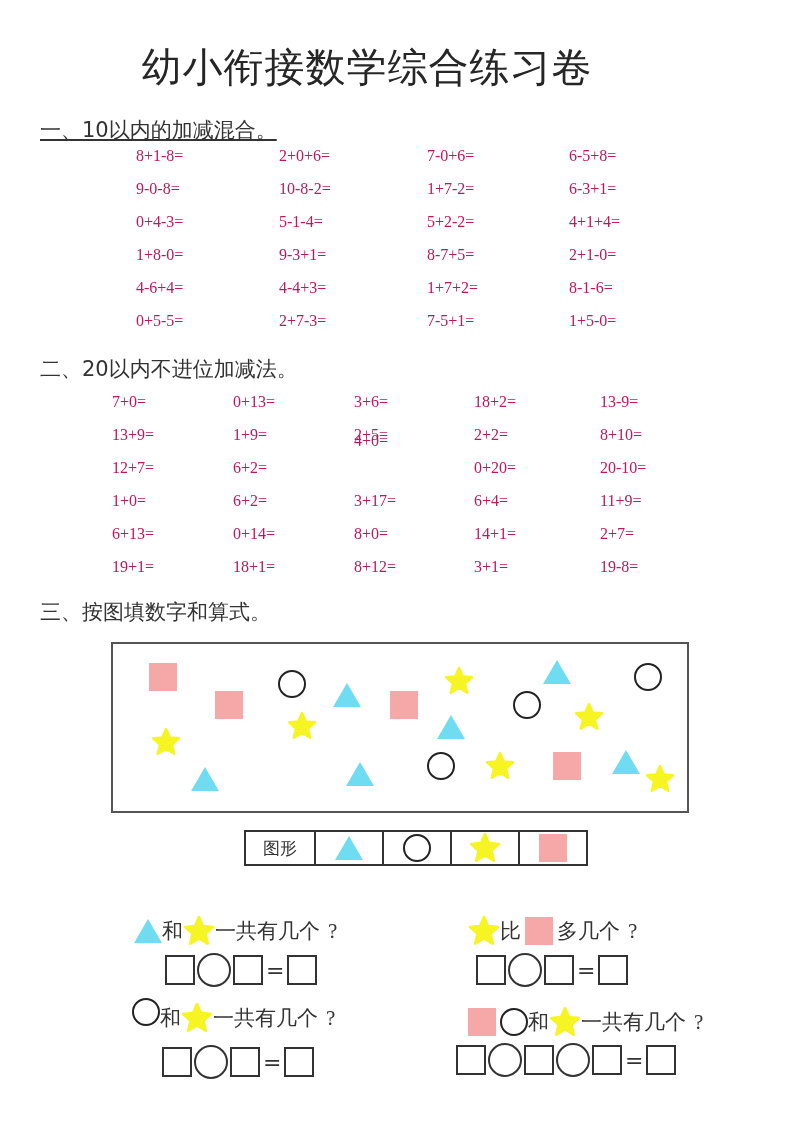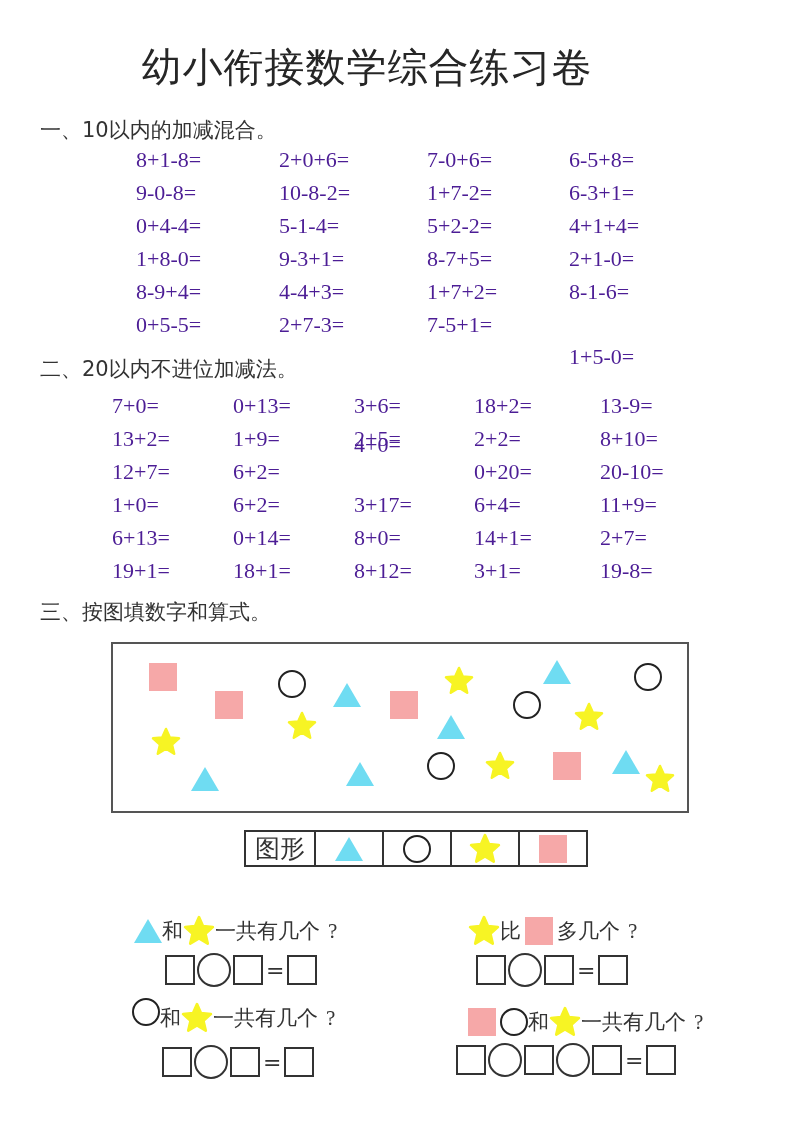--- a/index.html
+++ b/index.html
@@ -2,29 +2,29 @@
 <html><head>
 <meta charset="utf-8">
 <style>
   html,body{margin:0;padding:0;background:#fff;}
   body{width:793px;height:1122px;position:relative;overflow:hidden;
        font-family:"Liberation Serif","DejaVu Serif",serif;color:#2b2b2b;}
   .abs{position:absolute;}
   .title{left:0;width:734px;top:40px;text-align:center;font-size:40px;
          font-family:"DejaVu Sans",sans-serif;letter-spacing:1px;color:#262626;}
   .sec{font-size:21px;font-family:"DejaVu Sans",sans-serif;color:#333;}
-  .eq{font-size:22px;white-space:nowrap;color:#4c1d95;}
+  .eq{font-size:16px;white-space:nowrap;color:#be185d;}
   .frame{left:111px;top:642px;width:574px;height:167px;border:2px solid #555;}
   .sq{background:#f6a8a8;}
   .circ{border:2px solid #222;border-radius:50%;box-sizing:border-box;}
   .tri{width:0;height:0;border-left:14px solid transparent;border-right:14px solid transparent;border-bottom:24px solid #6fdcf2;}
   .star{width:30px;height:30px;}
   table.tbl{position:absolute;left:244px;top:830px;border-collapse:collapse;}
   table.tbl td{border:2px solid #333;height:30px;padding:0;text-align:center;vertical-align:middle;}
-  table.tbl td.hd{width:68px;font-family:"DejaVu Sans",sans-serif;font-size:25px;color:#333;}
+  table.tbl td.hd{width:68px;font-family:"DejaVu Sans",sans-serif;font-size:17px;color:#333;}
   table.tbl td.c{width:66px;}
   .q{font-size:21px;font-family:"DejaVu Sans",sans-serif;color:#333;white-space:nowrap;display:flex;align-items:center;}
   .q .qm{font-family:"Liberation Serif",serif;margin-left:8px;}
   .boxes{display:flex;align-items:center;}
   .bx{width:30px;height:30px;border:2px solid #333;box-sizing:border-box;}
   .bc{width:34px;height:34px;border:2px solid #333;border-radius:50%;box-sizing:border-box;margin:0 2px;}
   .eqs{font-size:22px;margin:0 3px;font-family:"DejaVu Sans",sans-serif;color:#333;}
   .ic-tri{display:inline-block;width:0;height:0;border-left:14px solid transparent;border-right:14px solid transparent;border-bottom:24px solid #6fdcf2;}
   .ic-sq{display:inline-block;width:28px;height:28px;background:#f6a8a8;}
   .ic-circ{display:inline-block;width:28px;height:28px;border:2px solid #222;border-radius:50%;box-sizing:border-box;}
@@ -36,56 +36,56 @@
 <svg width="0" height="0" style="position:absolute">
   <defs>
     <symbol id="starSym" viewBox="0 0 30 30">
       <path d="M15 2 L18.8 10.5 L28 11.3 L21 17.5 L23.2 26.8 L15 21.8 L6.8 26.8 L9 17.5 L2 11.3 L11.2 10.5 Z" fill="#f7f424" stroke="#f7f424" stroke-width="2.5" stroke-linejoin="round"></path>
     </symbol>
   </defs>
 </svg>
 
 <div class="abs title">幼小衔接数学综合练习卷</div>
 
-<div class="abs sec" style="left:40px;top:116px;">一、10以内的加减混合。</div>
+<div class="abs sec" style="left:40px;top:116px;text-decoration:underline;">一、10以内的加减混合。</div>
 <div id="s1">
     <div class="abs eq" style="left: 136px; top: 147px;">8+1-8=</div>
     <div class="abs eq" style="left: 279px; top: 147px;">2+0+6=</div>
     <div class="abs eq" style="left: 427px; top: 147px;">7-0+6=</div>
     <div class="abs eq" style="left: 569px; top: 147px;">6-5+8=</div>
     <div class="abs eq" style="left: 136px; top: 180px; text-align: center;">9-0-8=</div>
     <div class="abs eq" style="left: 279px; top: 180px;">10-8-2=</div>
     <div class="abs eq" style="left: 427px; top: 180px;">1+7-2=</div>
     <div class="abs eq" style="left: 569px; top: 180px;">6-3+1=</div>
-    <div class="abs eq" style="left: 136px; top: 213px;">0+4-4=</div>
+    <div class="abs eq" style="left: 136px; top: 213px;">0+4-3=</div>
     <div class="abs eq" style="left: 279px; top: 213px;">5-1-4=</div>
     <div class="abs eq" style="left: 427px; top: 213px;">5+2-2=</div>
     <div class="abs eq" style="left: 569px; top: 213px;">4+1+4=</div>
     <div class="abs eq" style="left: 136px; top: 246px;">1+8-0=</div>
     <div class="abs eq" style="left: 279px; top: 246px;">9-3+1=</div>
     <div class="abs eq" style="left: 427px; top: 246px;">8-7+5=</div>
     <div class="abs eq" style="left: 569px; top: 246px;">2+1-0=</div>
-    <div class="abs eq" style="left: 136px; top: 279px;">8-9+4=</div>
+    <div class="abs eq" style="left: 136px; top: 279px;">4-6+4=</div>
     <div class="abs eq" style="left: 279px; top: 279px;">4-4+3=</div>
     <div class="abs eq" style="left: 427px; top: 279px;">1+7+2=</div>
     <div class="abs eq" style="left: 569px; top: 279px;">8-1-6=</div>
     <div class="abs eq" style="left: 136px; top: 312px;">0+5-5=</div>
     <div class="abs eq" style="left: 279px; top: 312px;">2+7-3=</div>
     <div class="abs eq" style="left: 427px; top: 312px;">7-5+1=</div>
-    <div class="abs eq" style="left: 569px; top: 312px; margin-top: 32px;">1+5-0=</div>
+    <div class="abs eq" style="left: 569px; top: 312px;">1+5-0=</div>
   </div>
 
 <div class="abs sec" style="left:40px;top:355px;">二、20以内不进位加减法。</div>
 <div id="s2">
     <div class="abs eq" style="left: 112px; top: 393px;">7+0=</div>
     <div class="abs eq" style="left: 233px; top: 393px;">0+13=</div>
     <div class="abs eq" style="left: 354px; top: 393px;">3+6=</div>
     <div class="abs eq" style="left: 474px; top: 393px;">18+2=</div>
     <div class="abs eq" style="left: 600px; top: 393px;">13-9=</div>
-    <div class="abs eq" style="left: 112px; top: 426px;">13+2=</div>
+    <div class="abs eq" style="left: 112px; top: 426px;">13+9=</div>
     <div class="abs eq" style="left: 233px; top: 426px;">1+9=</div>
     <div class="abs eq" style="left: 354px; top: 426px;">2+5=</div>
     <div class="abs eq" style="left: 474px; top: 426px;">2+2=</div>
     <div class="abs eq" style="left: 600px; top: 426px;">8+10=</div>
     <div class="abs eq" style="left: 112px; top: 459px;">12+7=</div>
     <div class="abs eq" style="left: 233px; top: 459px;">6+2=</div>
     <div class="abs eq" style="left: 354px; top: 432px;">4+0=</div>
     <div class="abs eq" style="left: 474px; top: 459px;">0+20=</div>
     <div class="abs eq" style="left: 600px; top: 459px;">20-10=</div>
     <div class="abs eq" style="left: 112px; top: 492px;">1+0=</div>

